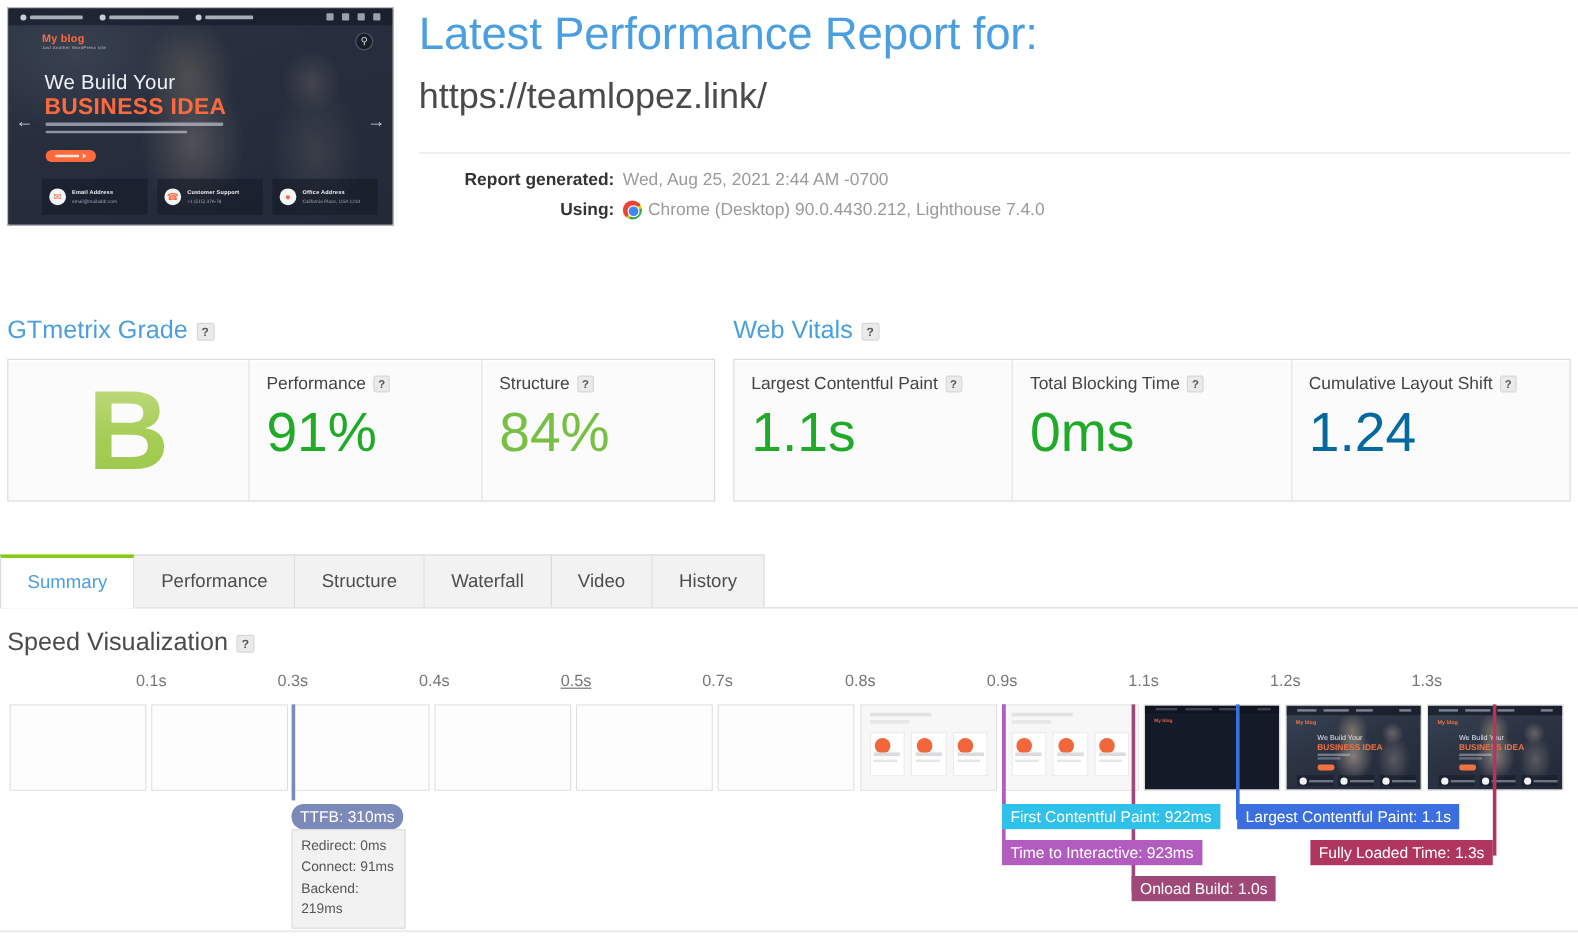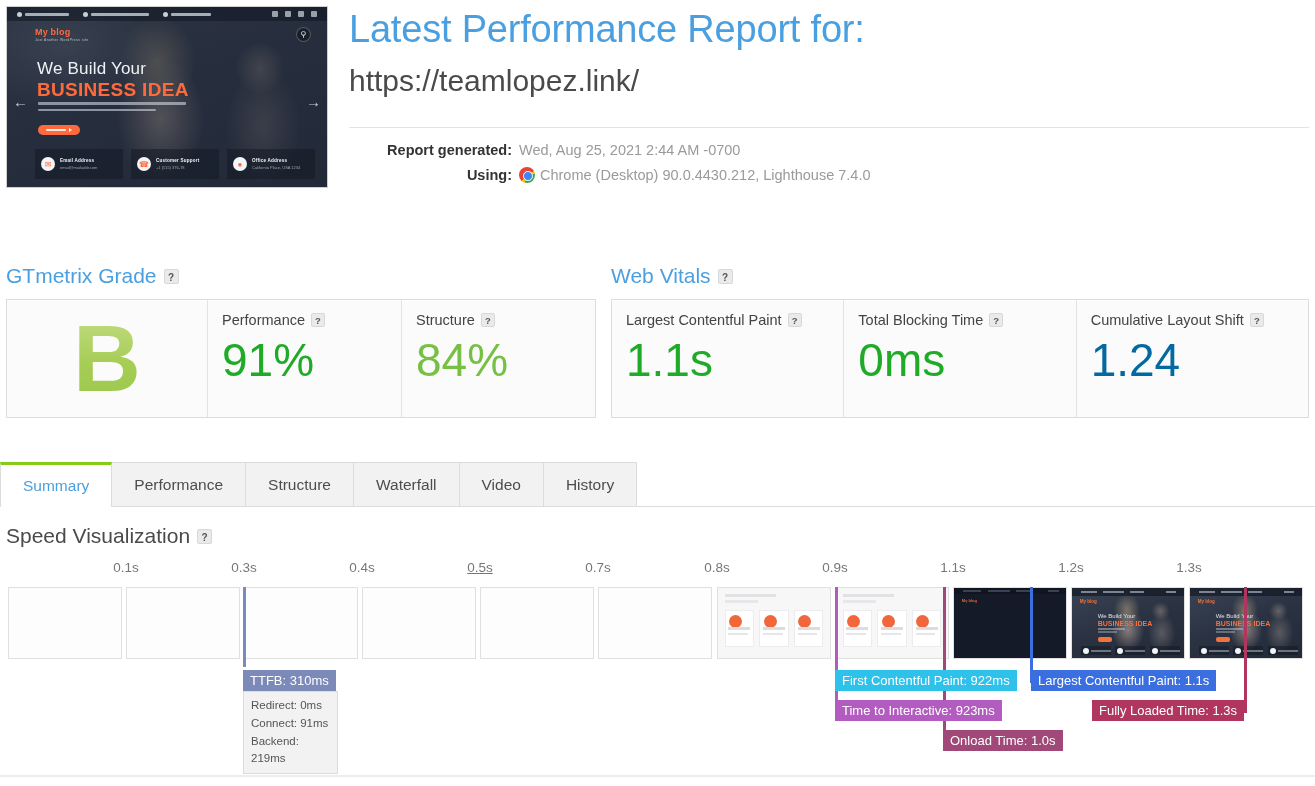--- a/index.html
+++ b/index.html
@@ -535,24 +535,24 @@
         <div class="mline" style="left: 835px; height: 126px; background: rgb(178, 92, 192);"></div>
         <div class="mline" style="left: 943px; height: 156px; background: rgb(160, 72, 120);"></div>
         <div class="mline" style="left: 1030px; height: 96px; background: rgb(59, 111, 224);"></div>
         <div class="mline" style="left: 1244px; height: 126px; background: rgb(176, 54, 95);"></div>
       </div>
 
     <div style="position:absolute; left:240px; top:670px; width:0; height:0;"></div>
   </div>
 
   <div id="labels">
-      <div class="elabel" style="background: rgb(123, 138, 184); top: 670px; left: 243px;">TTFB: 310ms</div>
+      <div class="elabel" style="background: rgb(123, 138, 184); top: 670px; left: 243px; border-radius: 10px;">TTFB: 310ms</div>
       <div class="elabel" style="background: rgb(46, 193, 234); top: 670px; left: 835px;">First Contentful Paint: 922ms</div>
       <div class="elabel" style="background: rgb(178, 92, 192); top: 700px; left: 835px;">Time to Interactive: 923ms</div>
-      <div class="elabel" style="background: rgb(160, 72, 120); top: 730px; left: 943px;">Onload Time: 1.0s</div>
+      <div class="elabel" style="background: rgb(160, 72, 120); top: 730px; left: 943px;">Onload Build: 1.0s</div>
       <div class="elabel" style="background: rgb(59, 111, 224); top: 670px; left: 1031px;">Largest Contentful Paint: 1.1s</div>
       <div class="elabel" style="background: rgb(176, 54, 95); top: 700px; left: auto; right: 71px;">Fully Loaded Time: 1.3s</div>
       <div style="position: absolute; left: 243px; top: 691px; width: 95px; background: rgb(242, 242, 242); border: 1px solid rgb(220, 220, 220); padding: 5px 7px; font-size: 11.5px; color: rgb(85, 85, 85); line-height: 1.55;">
         <div>Redirect: 0ms</div>
         <div>Connect: 91ms</div>
         <div>Backend: 219ms</div>
       </div>
     </div>
 
   <div class="divider"></div>

